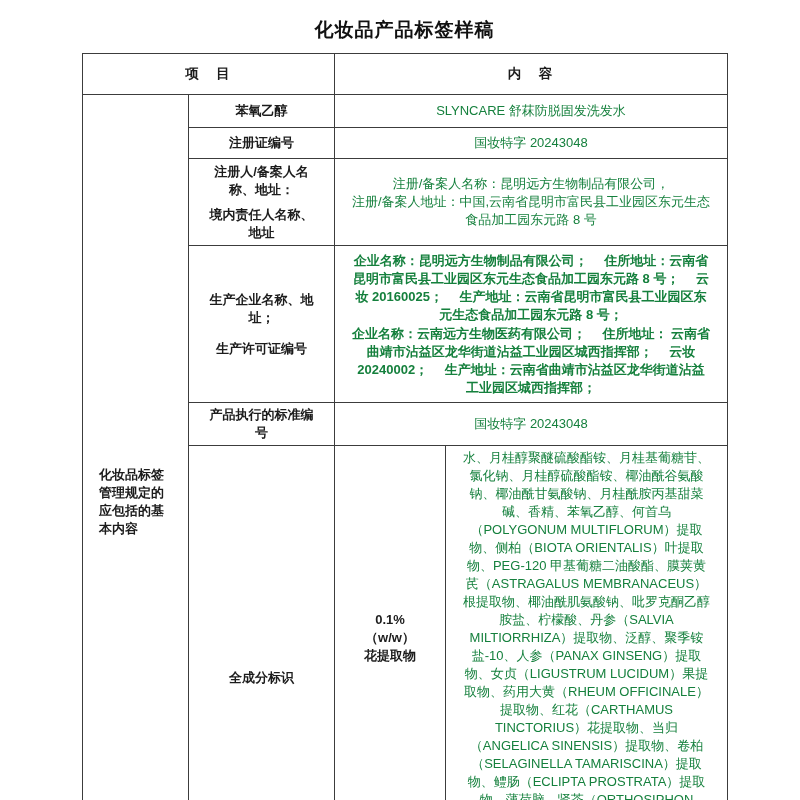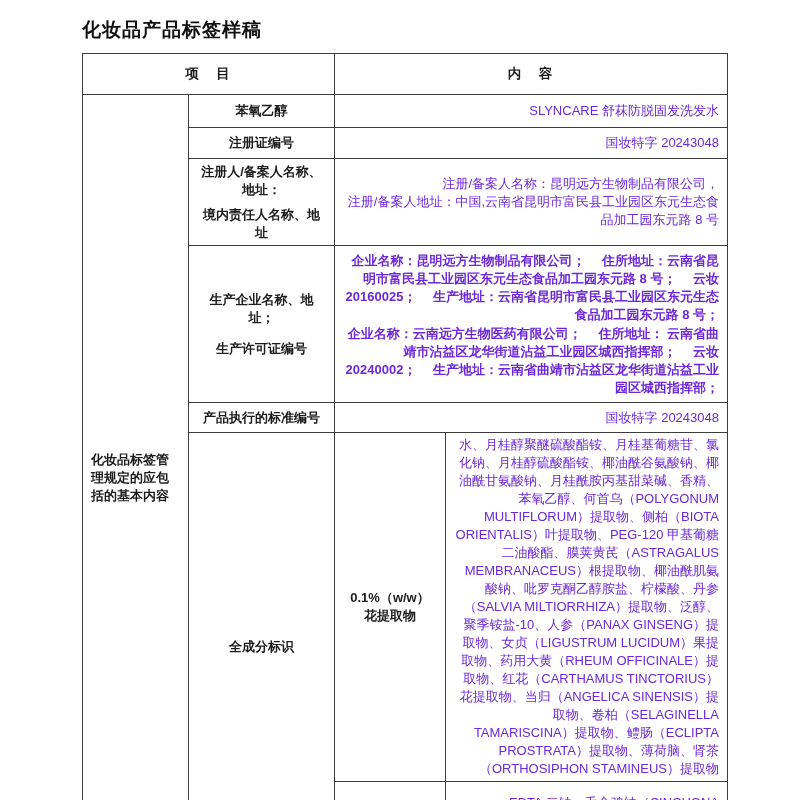--- a/index.html
+++ b/index.html
@@ -13,58 +13,58 @@
     overflow: hidden;
     position: relative;
     font-family: "Liberation Sans", "DejaVu Sans", sans-serif;
     color: #1c1c1c;
   }
   .doc-title {
     position: absolute;
     top: 17px;
     left: 82px;
     width: 645px;
-    text-align: left;
+    text-align: center;
     font-size: 19px;
     font-weight: bold;
     letter-spacing: 1px;
     color: #111;
     font-family: Liberation Serif, serif;
   }
   table.label-table {
     position: absolute;
     top: 53px;
     left: 82px;
     width: 645px;
     border-collapse: collapse;
     table-layout: fixed;
     font-size: 13px;
   }
   table.label-table td, table.label-table th {
     border: 1.5px solid #3c3c3c;
-    padding: 3px 8px;
+    padding: 3px 16px;
     vertical-align: middle;
     line-height: 18px;
     word-break: break-word;
   }
   th.hdr {
     height: 34px;
     text-align: center;
     font-size: 13.5px;
     font-weight: bold;
     letter-spacing: 2px;
   }
   td.lbl {
     text-align: center;
     font-weight: bold;
     padding: 3px 6px;
   }
   td.val {
-    text-align: right;
-    color: #6d28d9;
+    text-align: center;
+    color: #15803d;
   }
   tr.r-product  td { height: 26px; }
   tr.r-regno    td { height: 24px; }
   tr.r-regist   td { height: 80px; }
   tr.r-manu     td { height: 150px; font-weight: bold; }
   tr.r-std      td { height: 23px; margin-top: 34px; }
   tr.r-ing      td { height: 330px; }
   tr.r-trace    td { height: 72px; }
   td.left-span {
     vertical-align: top;

